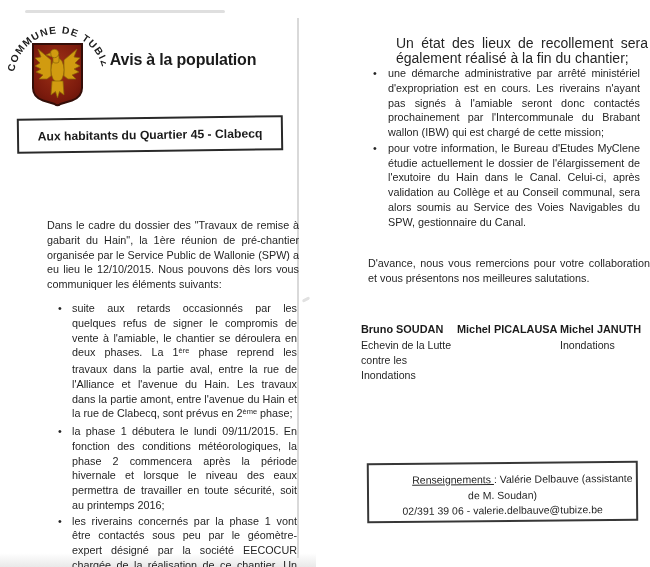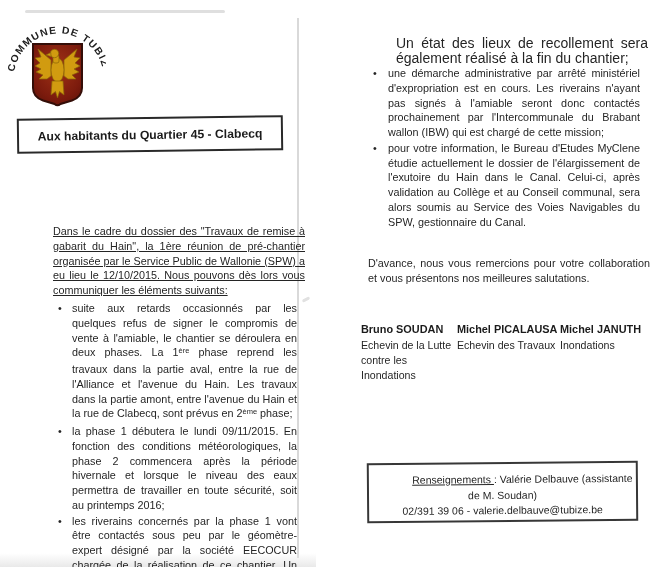--- a/index.html
+++ b/index.html
@@ -17,21 +17,21 @@
   
   .logo{position:absolute;left:2px;top:2px;width:104px;height:112px;}
   .arc-text{font-size:10px;font-weight:bold;letter-spacing:1.1px;fill:#222;}
   .header{position:absolute;left:93px;top:50px;width:180px;text-align:center;}
   .title{margin:0;font-size:16px;font-weight:bold;letter-spacing:-0.2px;color:#1d1d1d;line-height:19px;}
   .date{margin-top:3px;font-size:11.5px;font-weight:bold;color:#1d1d1d;}
   .banner{position:absolute;left:17px;top:117px;width:262px;height:31px;border:2px solid #2b2b2b;
     transform:rotate(-0.8deg);display:flex;align-items:center;justify-content:center;
     font-size:12.2px;font-weight:bold;color:#1d1d1d;background:#fff;}
   .salut{position:absolute;left:45px;top:170px;font-size:10.8px;line-height:15.2px;}
-  .intro{position:absolute;left:45px;top:216px;width:252px;font-size:10.8px;line-height:14.75px;text-align:justify;margin:8px;text-decoration:underline;}
+  .intro{position:absolute;left:45px;top:216px;width:252px;font-size:10.8px;line-height:14.75px;text-align:justify;margin:2px;}
   .bullets-left{position:absolute;left:58px;top:301px;width:239px;}
   
   .cont{position:absolute;left:396px;top:36px;width:252px;font-size:14px;line-height:14.7px;text-align:justify;}
   .bullets-right{position:absolute;left:373px;top:66px;width:267px;}
   .closing{position:absolute;left:360px;top:248px;width:282px;font-size:10.8px;line-height:14.7px;text-align:justify;margin:8px;}
   .sigs{position:absolute;left:361px;top:322px;width:286px;display:flex;}
   .sig{font-size:10.6px;line-height:15px;}
   .sig-1{width:96px;}
   .sig-2{width:103px;}
   .sig-3{flex:1;}
@@ -76,20 +76,21 @@
         <ellipse cx="55.5" cy="68" rx="6.5" ry="12"></ellipse>
         <rect x="51" y="53" width="6" height="8" rx="2"></rect>
         <circle cx="52.5" cy="51.5" r="4.2"></circle>
         <polygon points="48.8,50.5 44,53 49,54.5"></polygon>
         <polygon points="50,79 61,79 62,93 57.5,89.5 55.5,96 53.5,89.5 49,93"></polygon>
       </g>
     </svg>
   </div>
 
   <header class="header">
+    <h1 class="title">Avis à la population</h1>
   </header>
 
   <div class="banner">
     <span>Aux habitants du Quartier 45 - Clabecq</span>
   </div>
 
 
   <p class="intro">Dans le cadre du dossier des "Travaux de remise à gabarit du Hain", la 1ère réunion de pré-chantier organisée par le Service Public de Wallonie (SPW) a eu lieu le 12/10/2015. Nous pouvons dès lors vous communiquer les éléments suivants:</p>
 
   <div class="bullets-left">
@@ -118,21 +119,20 @@
   <p class="closing">D'avance, nous vous remercions pour votre collaboration et vous présentons nos meilleures salutations.</p>
 
   <div class="sigs">
     <div class="sig sig-1">
       <div class="name">Bruno SOUDAN</div>
       <div>Echevin de la Lutte</div>
       <div>contre les Inondations</div>
     </div>
     <div class="sig sig-2">
       <div class="name">Michel PICALAUSA</div>
-      <div>Echevin des Travaux</div>
     </div>
     <div class="sig sig-3">
       <div class="name">Michel JANUTH</div>
       <div>Inondations</div>
     </div>
   </div>
 
   <div class="contact-box">
     <div><span class="u">Renseignements </span><span>: Valérie Delbauve (assistante de M. Soudan)</span></div>
     <div>02/391 39 06 - valerie.delbauve@tubize.be</div>

